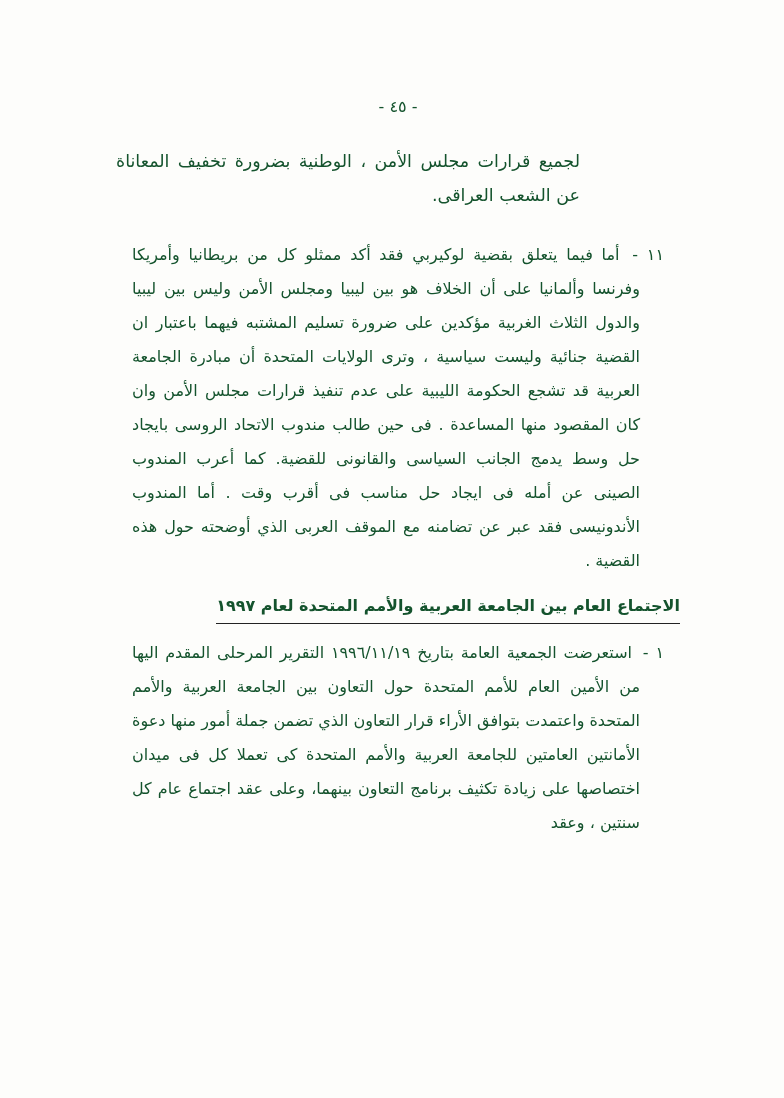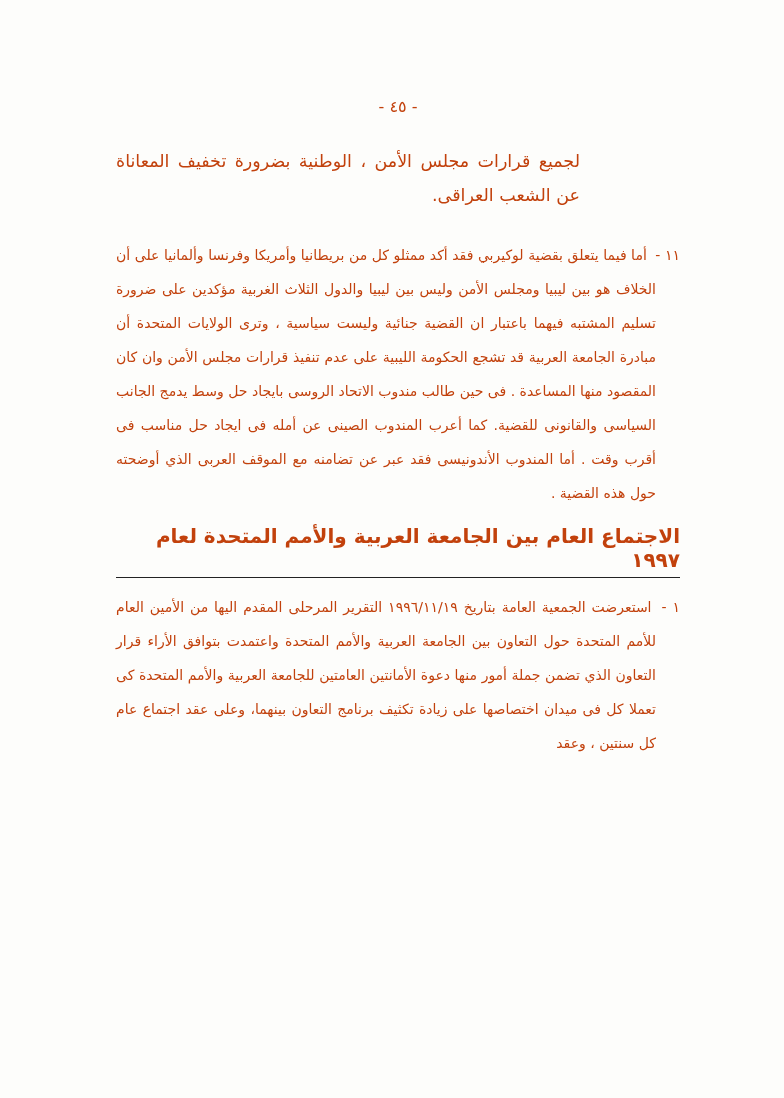--- a/index.html
+++ b/index.html
@@ -6,21 +6,21 @@
     margin: 0;
     padding: 0;
     background: #e8e8e8;
   }
   .page {
     position: relative;
     width: 784px;
     height: 1098px;
     margin: 0 auto;
     background: #fdfdfb;
-    color: #c2410c;
+    color: #14532d;
     direction: rtl;
     box-sizing: border-box;
     padding: 96px 104px 0 116px;
     font-family: "DejaVu Sans", sans-serif;
     overflow: hidden;
   }
   .page-number {
     text-align: center;
     font-size: 16px;
     letter-spacing: 2px;
@@ -31,37 +31,37 @@
     padding-right: 100px;
   }
   .carry-item {
     margin: 0;
     font-size: 17.5px;
     line-height: 34px;
     text-align: justify;
     text-align-last: right;
   }
   .para {
-    margin: 0;
-    font-size: 14px;
+    margin: 16px;
+    font-size: 16px;
     line-height: 34px;
     text-align: justify;
     text-align-last: right;
     padding-right: 24px;
     text-indent: -24px;
   }
   .para-11 { margin-top: 26px; }
   .para-1  { margin-top: 4px; }
   .para-num {
     white-space: nowrap;
     margin-left: 4px;
   }
   .section-heading {
     margin: 14px 0 12px 0;
-    font-size: 20px;
+    font-size: 16px;
     font-weight: bold;
     line-height: 24px;
   }
   .heading-underline {
     display: inline-block;
     border-bottom: 1.6px solid #232323;
     padding-bottom: 5px;
   }
 </style>
 </head>

